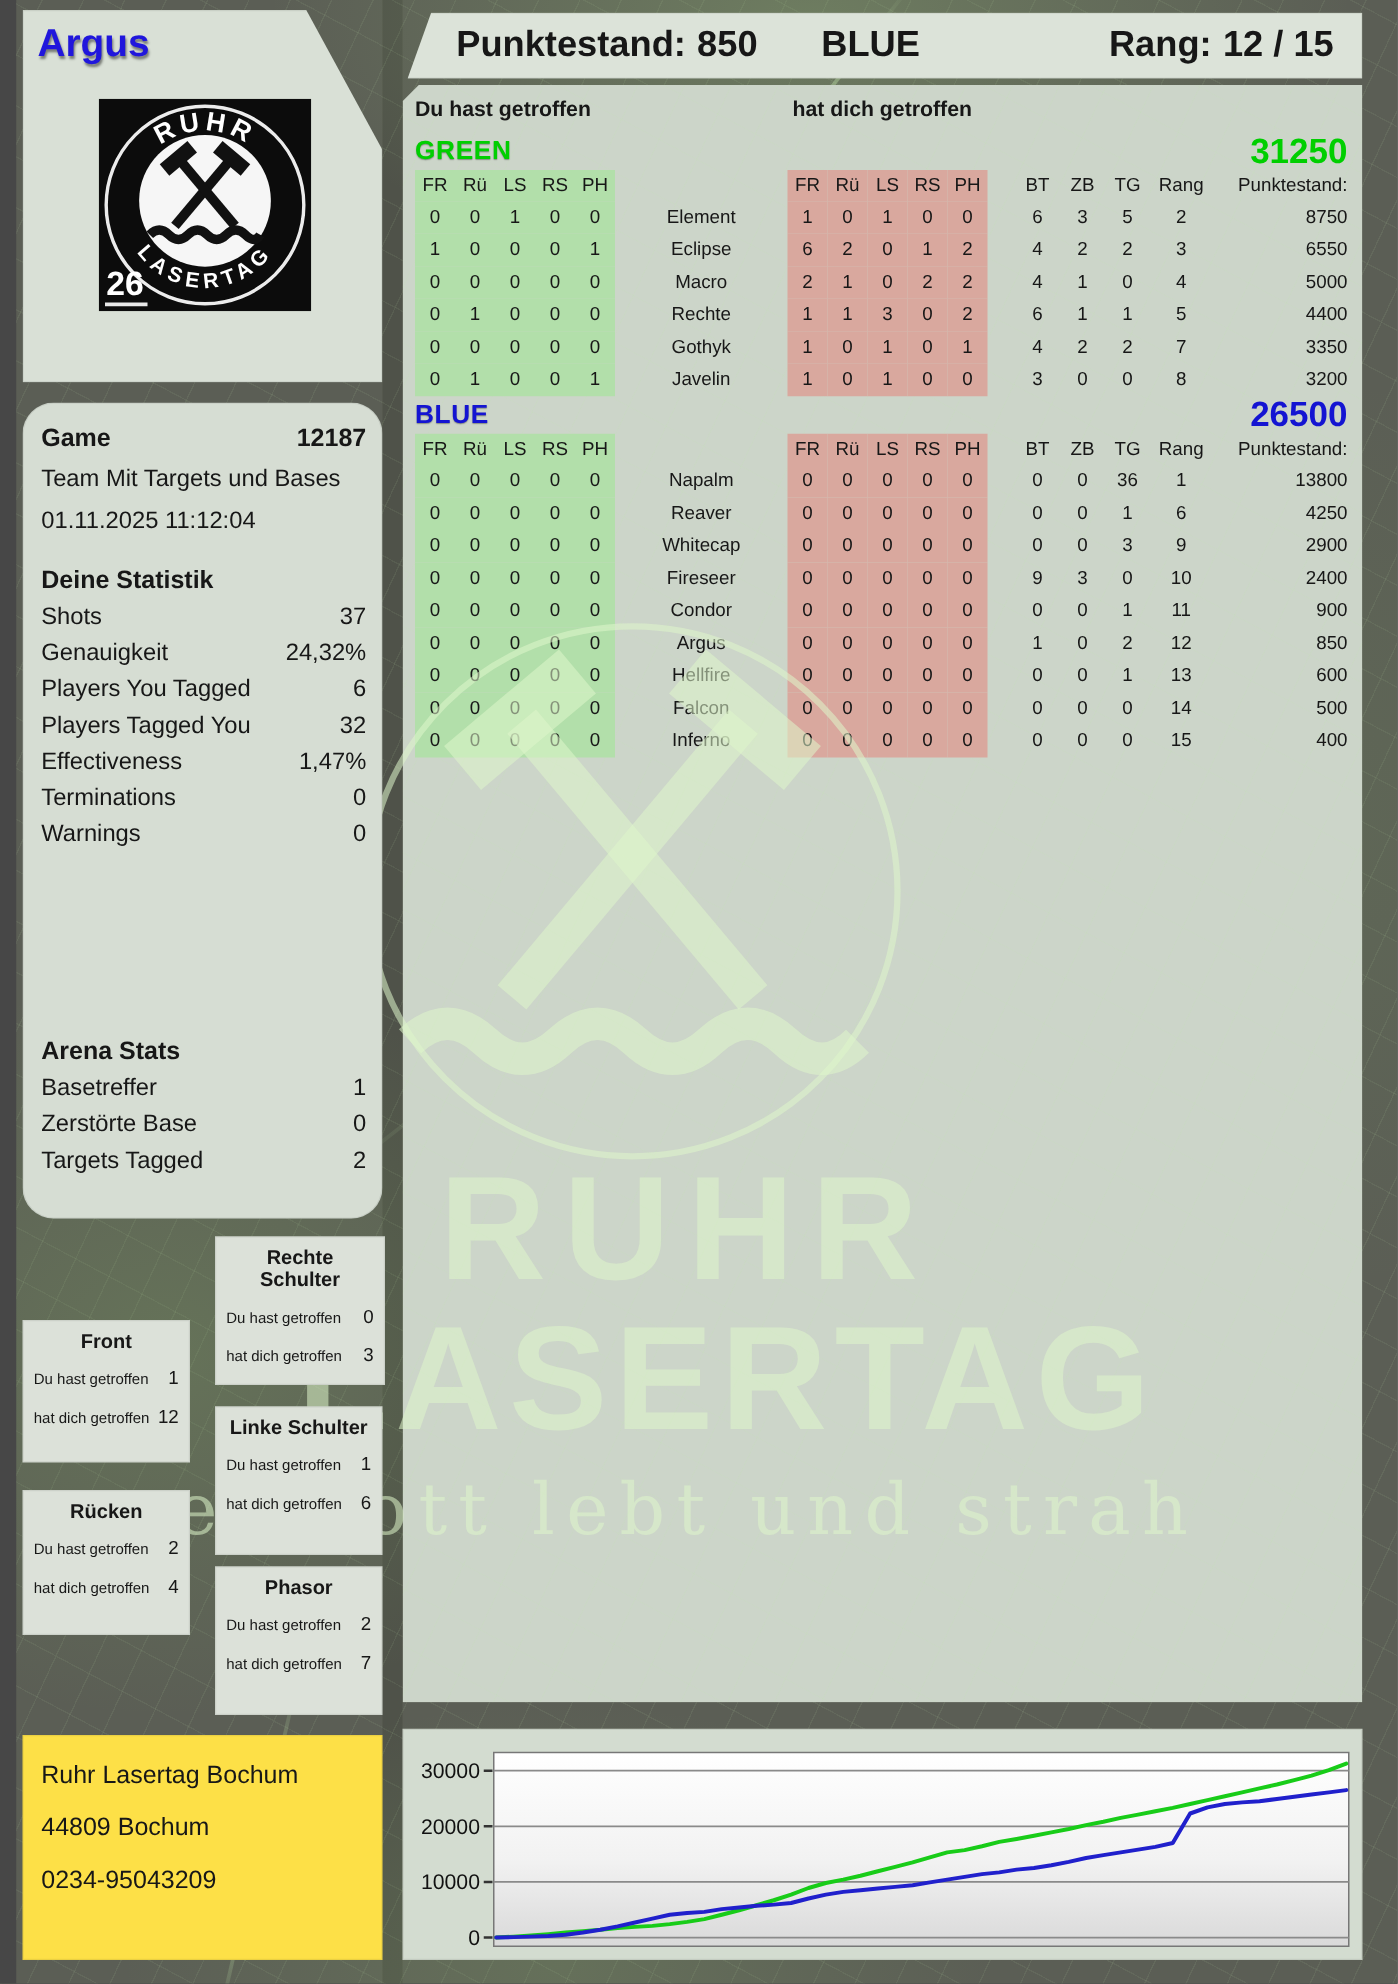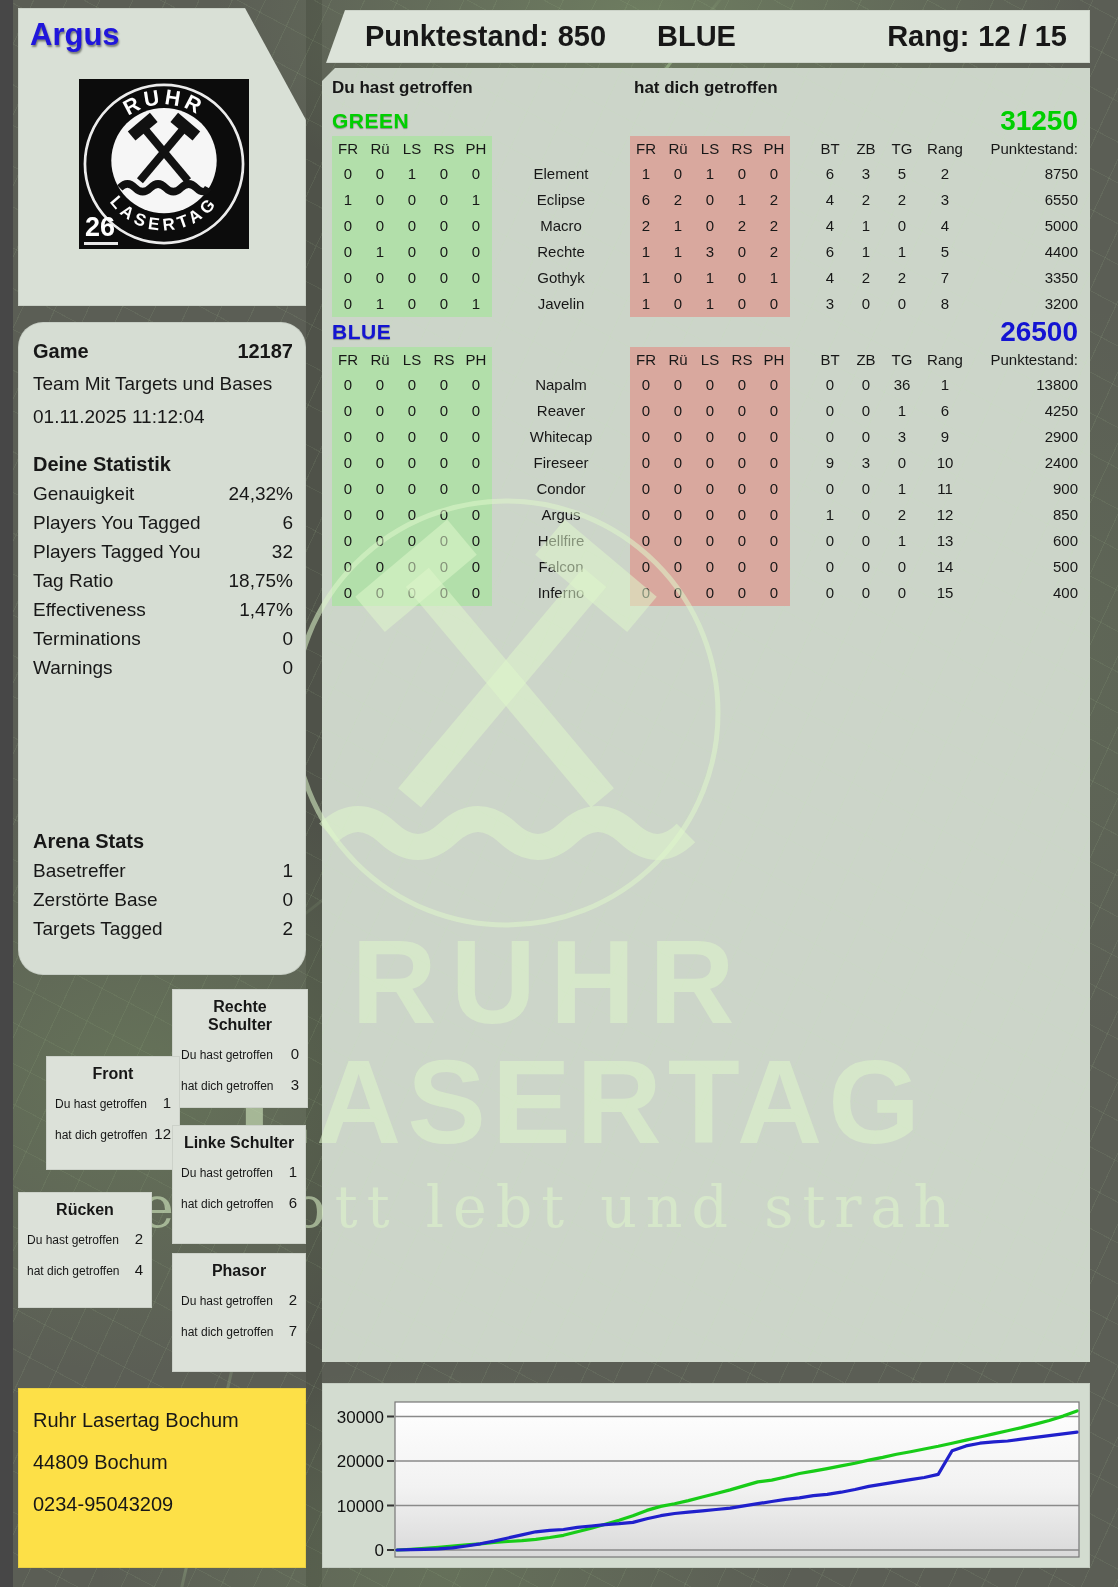--- a/index.html
+++ b/index.html
@@ -72,21 +72,21 @@
   
   .watermark{position:absolute;left:150px;top:455px;width:810px;height:800px;z-index:3;pointer-events:none;}
 
   
   .zone{background:#dce1d9;padding:6px 8px 0 8px;}
   .zone-title{text-align:center;font-size:16px;font-weight:bold;margin-top:2px;}
   .zone-row{display:flex;justify-content:space-between;align-items:baseline;margin-top:11px;}
   .zone-row.second{margin-top:14px;}
   .zl{font-size:12px;}
   .zv{font-size:15px;}
-  .zone-front{left:18px;top:1056px;width:134px;height:114px;margin-left:28px;}
+  .zone-front{left:18px;top:1056px;width:134px;height:114px;}
   .zone-ruecken{left:18px;top:1192px;width:134px;height:116px;}
   .zone-rechte-schulter{left:172px;top:989px;width:136px;height:119px;}
   .zone-linke-schulter{left:172px;top:1125px;width:134px;height:119px;}
   .zone-phasor{left:172px;top:1253px;width:134px;height:119px;}
 
   
   .venue-panel{left:18px;top:1388px;width:288px;height:180px;background:#fde047;padding:10px 0 0 14px;}
   .venue-line{font-size:20px;height:42px;display:flex;align-items:center;}
 
   
@@ -484,34 +484,34 @@
     <div class="g-row g-head">
       <span>Game</span>
       <span>12187</span>
     </div>
     <div class="g-line">Team Mit Targets und Bases</div>
     <div class="g-line">01.11.2025 11:12:04</div>
     <div class="g-gap"></div>
     <div class="g-title">Deine Statistik</div>
     <div id="stat-rows">
         <div class="g-row">
+          <span>Shots</span>
+          <span>37</span>
+        </div>
+        <div class="g-row">
           <span>Genauigkeit</span>
           <span>24,32%</span>
         </div>
         <div class="g-row">
           <span>Players You Tagged</span>
           <span>6</span>
         </div>
         <div class="g-row">
           <span>Players Tagged You</span>
           <span>32</span>
-        </div>
-        <div class="g-row">
-          <span>Tag Ratio</span>
-          <span>18,75%</span>
         </div>
         <div class="g-row">
           <span>Effectiveness</span>
           <span>1,47%</span>
         </div>
         <div class="g-row">
           <span>Terminations</span>
           <span>0</span>
         </div>
         <div class="g-row">

